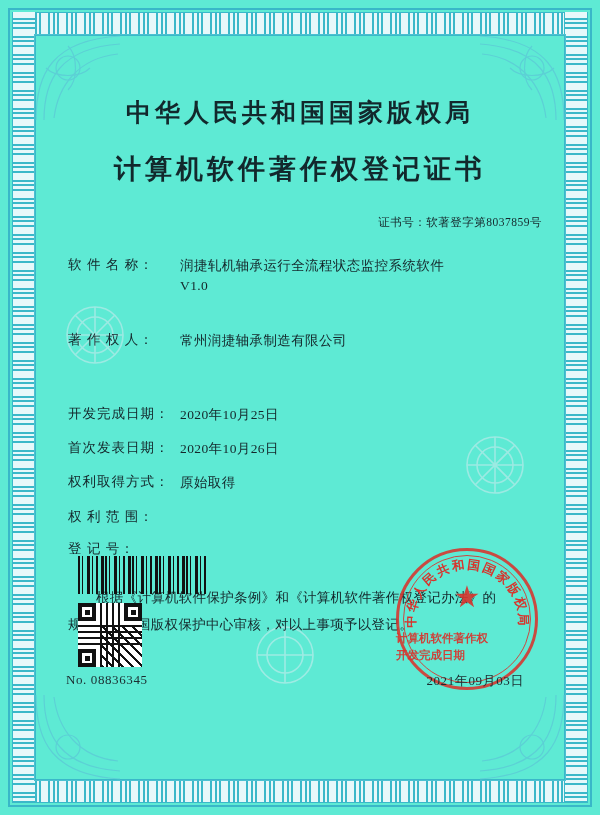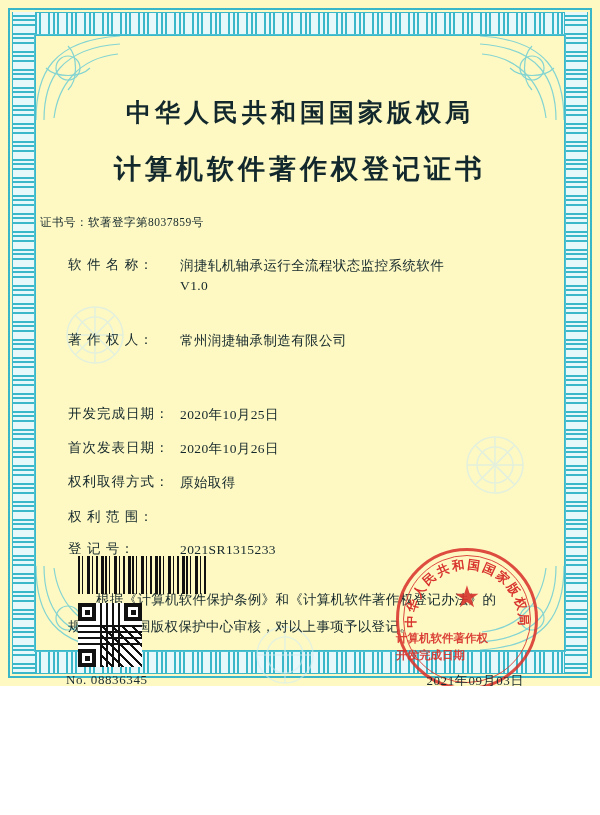--- a/index.html
+++ b/index.html
@@ -10,22 +10,22 @@
   body {
     width: 600px;
     height: 815px;
     font-family: "Liberation Sans", sans-serif;
     overflow: hidden;
   }
 
   #certificate {
     position: relative;
     width: 600px;
-    height: 686px;
-    background: #fef9c3;
+    height: 815px;
+    background: #5eead4;
     box-sizing: border-box;
     overflow: hidden;
   }
 
   
   .border-outer {
     position: absolute;
     left: 8px; top: 8px; right: 8px; bottom: 8px;
     border: 2px solid #39b7c8;
     box-sizing: border-box;
@@ -102,20 +102,21 @@
     font-size: 25px;
     margin-top: 56px;
   }
   .title-sub {
     font-size: 27px;
     margin-top: 22px;
   }
 
   .cert-no {
     margin-top: 28px;
+    text-align: right;
     padding-right: 18px;
     font-size: 11.5px;
     font-family: "Liberation Serif", serif;
     color: #16292d;
     letter-spacing: .5px;
   }
 
   .fields {
     margin-top: 26px;
     padding-left: 28px;
@@ -381,21 +382,20 @@
         <div class="field-label">权利取得方式：</div>
         <div class="field-value">原始取得</div>
       </div>
 
       <div class="field-row">
         <div class="field-label">权 利 范 围：</div>
       </div>
 
       <div class="field-row">
         <div class="field-label">登 记 号：</div>
-        <div class="field-value">2021SR1315233</div>
       </div>
 
     </div>
 
     <div class="statement">
       <div><span class="indent"></span><span>根据《计算机软件保护条例》和《计算机软件著作权登记办法》的</span></div>
       <div>规定，经中国版权保护中心审核，对以上事项予以登记。</div>
     </div>
 
   </div>

